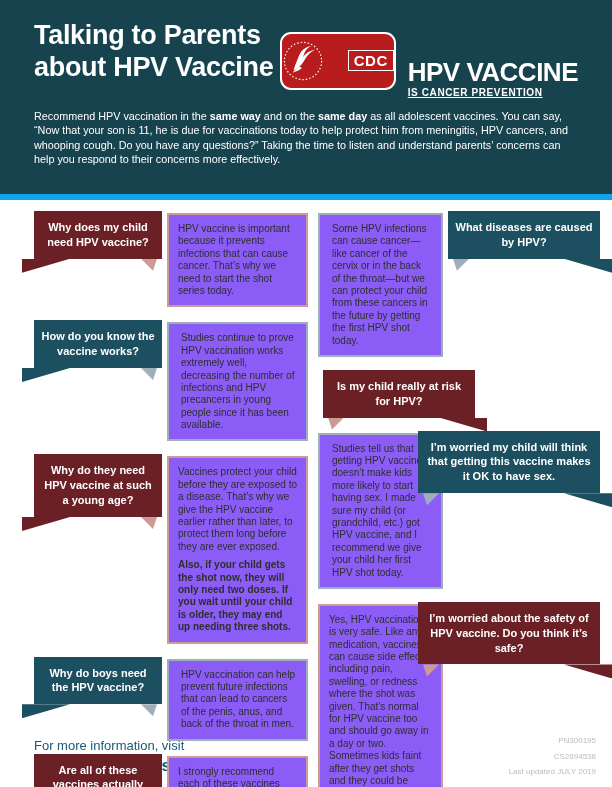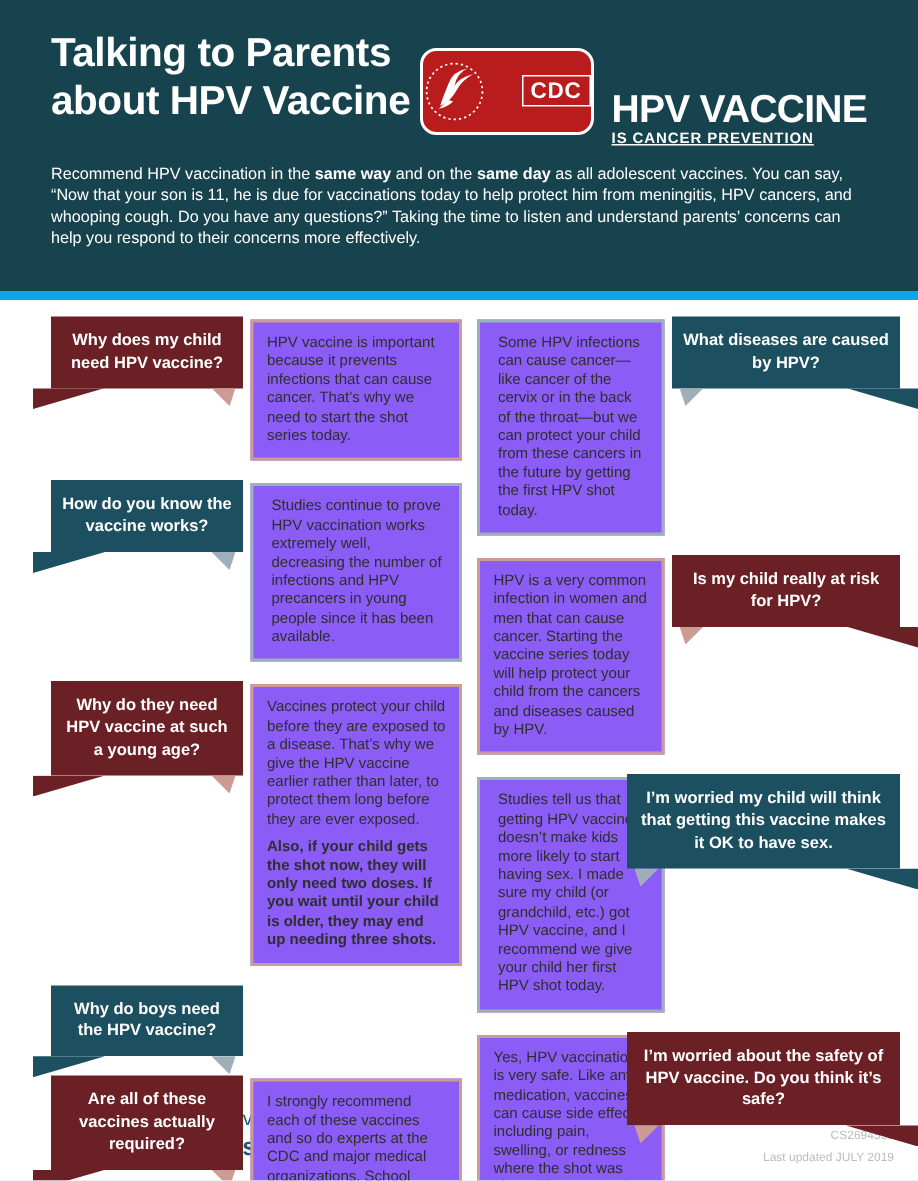--- a/index.html
+++ b/index.html
@@ -131,20 +131,23 @@
       <div class="row">
         <div class="q maroon"><span>Why do they need HPV vaccine at such a young age?</span></div>
         <div class="a pink">
           <p>Vaccines protect your child before they are exposed to a disease. That’s why we give the HPV vaccine earlier rather than later, to protect them long before they are ever exposed.</p>
           <p>Also, if your child gets the shot now, they will only need two doses. If you wait until your child is older, they may end up needing three shots.</p>
         </div>
       </div>
 
       <div class="row">
         <div class="q teal"><span>Why do boys need the HPV vaccine?</span></div>
+        <div class="a slate">
+            <p>HPV vaccination can help prevent future infections that can lead to cancers of the penis, anus, and back of the throat in men.</p>
+          </div>
       </div>
 
       <div class="row">
         <div class="q maroon"><span>Are all of these vaccines actually required?</span></div>
         <div class="a pink">
             <p>I strongly recommend each of these vaccines and so do experts at the CDC and major medical organizations. School entry requirements are developed for public health and safety, but don’t always reflect the most current medical recommendations for your child’s health.</p>
           </div>
       </div>
 
     </div>
@@ -152,23 +155,20 @@
     <div class="col col-right">
 
       <div class="row">
         <div class="a slate">
             <p>Some HPV infections can cause cancer—like cancer of the cervix or in the back of the throat—but we can protect your child from these cancers in the future by getting the first HPV shot today.</p>
           </div>
         <div class="q teal"><span>What diseases are caused by HPV?</span></div>
       </div>
 
       <div class="row">
-        <div class="a pink">
-            <p>HPV is a very common infection in women and men that can cause cancer. Starting the vaccine series today will help protect your child from the cancers and diseases caused by HPV.</p>
-          </div>
         <div class="q maroon"><span>Is my child really at risk for HPV?</span></div>
       </div>
 
       <div class="row">
         <div class="a slate">
             <p>Studies tell us that getting HPV vaccine doesn’t make kids more likely to start having sex. I made sure my child (or grandchild, etc.) got HPV vaccine, and I recommend we give your child her first HPV shot today.</p>
           </div>
         <div class="q teal wide"><span>I’m worried my child will think that getting this vaccine makes it OK to have sex.</span></div>
       </div>
 

